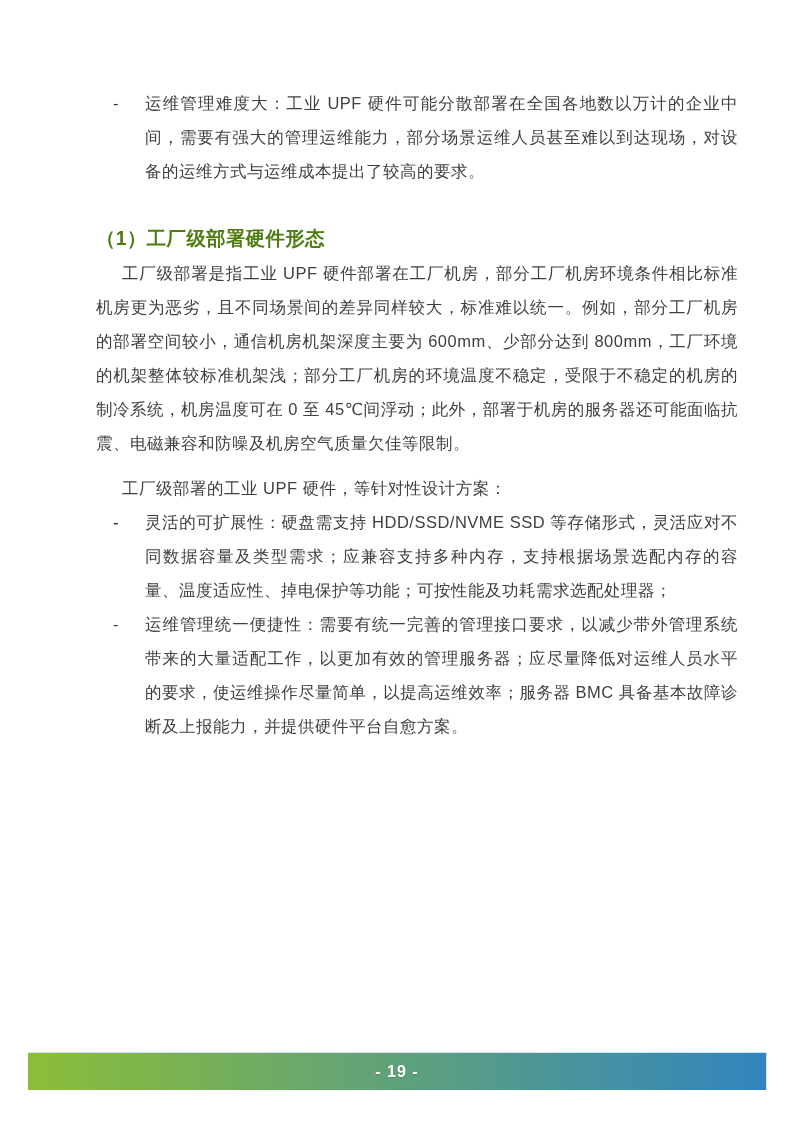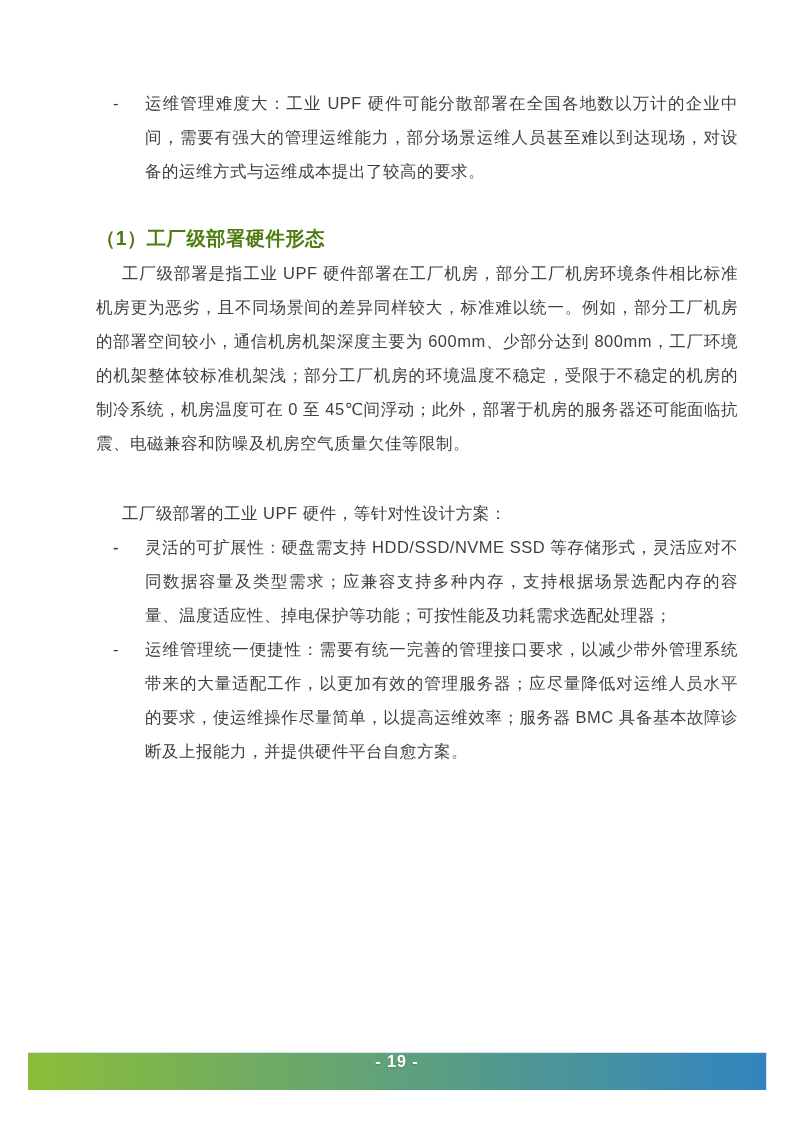--- a/index.html
+++ b/index.html
@@ -24,21 +24,21 @@
     font-size: 16.5px;
     letter-spacing: 0.5px;
     line-height: 34px;
     text-align: justify;
   }
   .para {
     text-indent: 26px;
     margin: 0;
   }
   .para-deploy-env { margin-bottom: 30px; }
-  .para-factory    { margin-bottom: 36px; }
+  .para-factory    { margin-bottom: 11px; }
   .heading {
     font-weight: bold;
     color: #4d7c0f;
     margin: 0;
     text-align: left;
   }
   .bullet {
     position: relative;
     padding-left: 49px;
     margin: 0;
@@ -54,21 +54,21 @@
   .footer-bar {
     position: absolute;
     left: 28px;
     top: 1052px;
     width: 738px;
     height: 37px;
     background: linear-gradient(90deg, #8cbe37 0%, #3284c0 100%);
     border-top: 1px solid #cfe3f2;
     border-right: 1px solid #cfe3f2;
     display: flex;
-    align-items: flex-start;
+    align-items: center;
     justify-content: center;
   }
   .page-number {
     color: #ffffff;
     font-weight: bold;
     font-size: 16px;
     letter-spacing: 1px;
     text-shadow: 0 1px 1px rgba(0,0,0,0.15);
   }
 </style>

